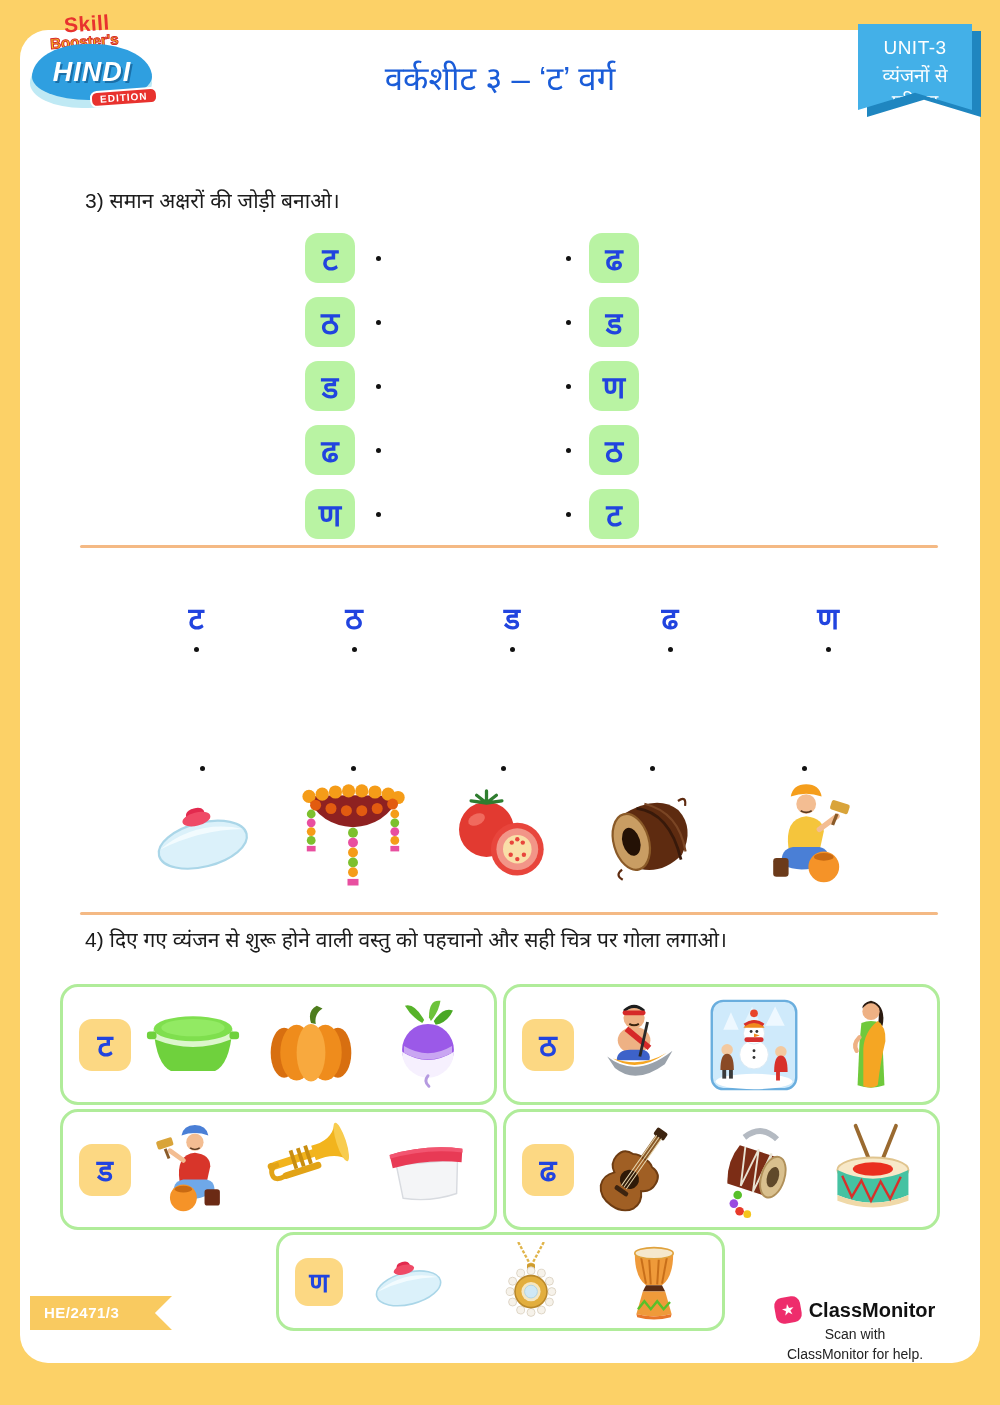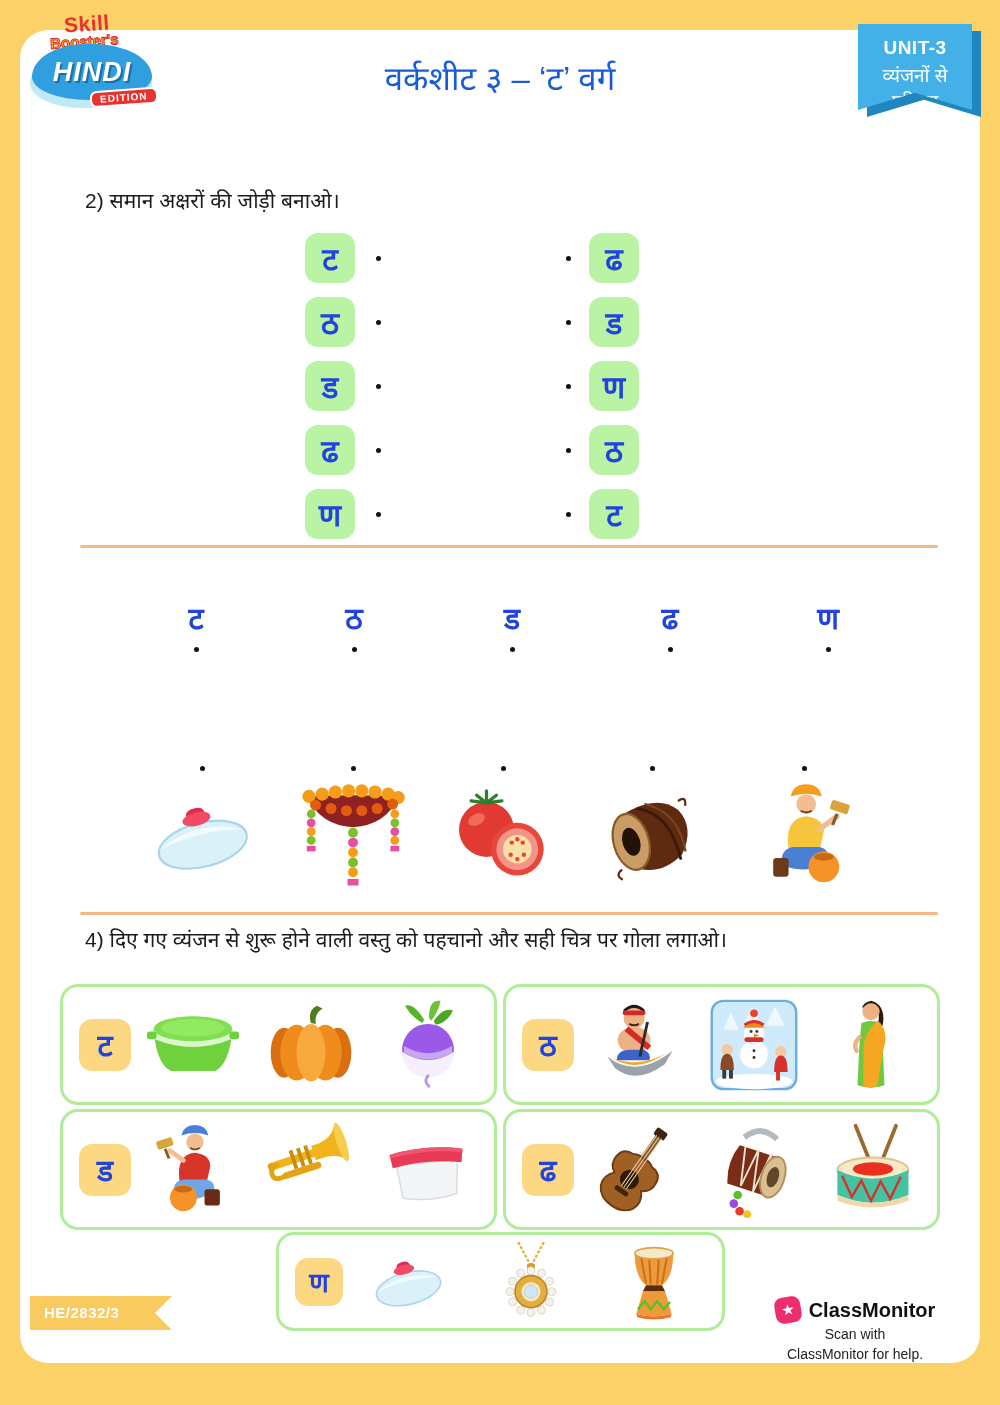--- a/index.html
+++ b/index.html
@@ -25,21 +25,21 @@
   .logo-edition{position:absolute;right:-6px;bottom:-6px;background:#e8322e;color:#fff;
                 font-size:10px;font-weight:bold;padding:1px 8px;border-radius:7px;
                 border:2px solid #fff;transform:rotate(-4deg);letter-spacing:1px;}
 
   
   .badge-wrap{position:absolute;left:858px;top:24px;width:124px;height:96px;z-index:6;}
   .badge-shadow{position:absolute;left:9px;top:7px;width:114px;height:86px;background:#1f86c0;
                 clip-path:polygon(0 0,100% 0,100% 100%,50% 80%,0 100%);}
   .badge{position:absolute;left:0;top:0;width:114px;height:86px;background:#43b0e8;
          clip-path:polygon(0 0,100% 0,100% 100%,50% 80%,0 100%);color:#fff;text-align:center;}
-  .badge-title{font-size:19px;font-weight:bold;margin-top:13px;letter-spacing:.5px;}
+  .badge-title{font-size:19px;font-weight:normal;margin-top:13px;letter-spacing:.5px;}
   .badge-sub{font-size:19px;margin-top:3px;}
 
   
   .title{position:absolute;left:0;top:48px;width:1000px;text-align:center;color:#1a5cd8;z-index:3;}
   .title-l1{font-size:34px;font-weight:bold;}
   .title-l2{font-size:33px;font-weight:normal;margin-top:7px;}
 
   .heading{position:absolute;left:85px;color:#1b1b1b;font-size:21px;}
 
   
@@ -108,21 +108,21 @@
     <div class="badge">
       <div class="badge-title">UNIT-3</div>
       <div class="badge-sub">व्यंजनों से परिचय</div>
     </div>
   </div>
 
   <div class="title">
     <div class="title-l2">वर्कशीट ३ – ‘ट’  वर्ग</div>
   </div>
 
-  <div class="heading" style="top:186px">2) समान अक्षरों की जोड़ी बनाओ।</div>
+  <div class="heading" style="top:186px">3) समान अक्षरों की जोड़ी बनाओ।</div>
 
   <div class="s1-row" style="top:233px">
     <div class="gbox l">ट</div>
     <span class="dot dl"></span>
     <span class="dot dr"></span>
     <div class="gbox r">ढ</div>
   </div>
   <div class="s1-row" style="top:297px">
     <div class="gbox l">ठ</div>
     <span class="dot dl"></span>
@@ -513,21 +513,21 @@
           </g>
           <ellipse cx="50" cy="14" rx="24" ry="7" fill="#f5e8cc" stroke="#e0a23c" stroke-width="2"></ellipse>
           <path d="M40 54 L36 62 L64 62 L60 54Z" fill="#5a2c14"></path>
           <path d="M36 62 L28 90 Q50 96 72 90 L64 62Z" fill="#ef9a3a"></path>
           <path d="M30 84 L38 74 L46 84 L54 74 L62 84 L70 75" stroke="#58c02a" stroke-width="3" fill="none"></path>
           <path d="M28 90 Q50 96 72 90 L71 94 Q50 100 29 94Z" fill="#e8762a"></path>
         </svg>
       </div>
   </div>
 
-  <div class="code-ribbon">HE/2832/3</div>
+  <div class="code-ribbon">HE/2471/3</div>
   <div class="cm">
     <div class="cm-row">
       <div class="cm-icon">★</div>
       <div class="cm-brand">ClassMonitor</div>
     </div>
     <div class="cm-sub">
       <div>Scan with</div>
       <div>ClassMonitor for help.</div>
     </div>
   </div>

